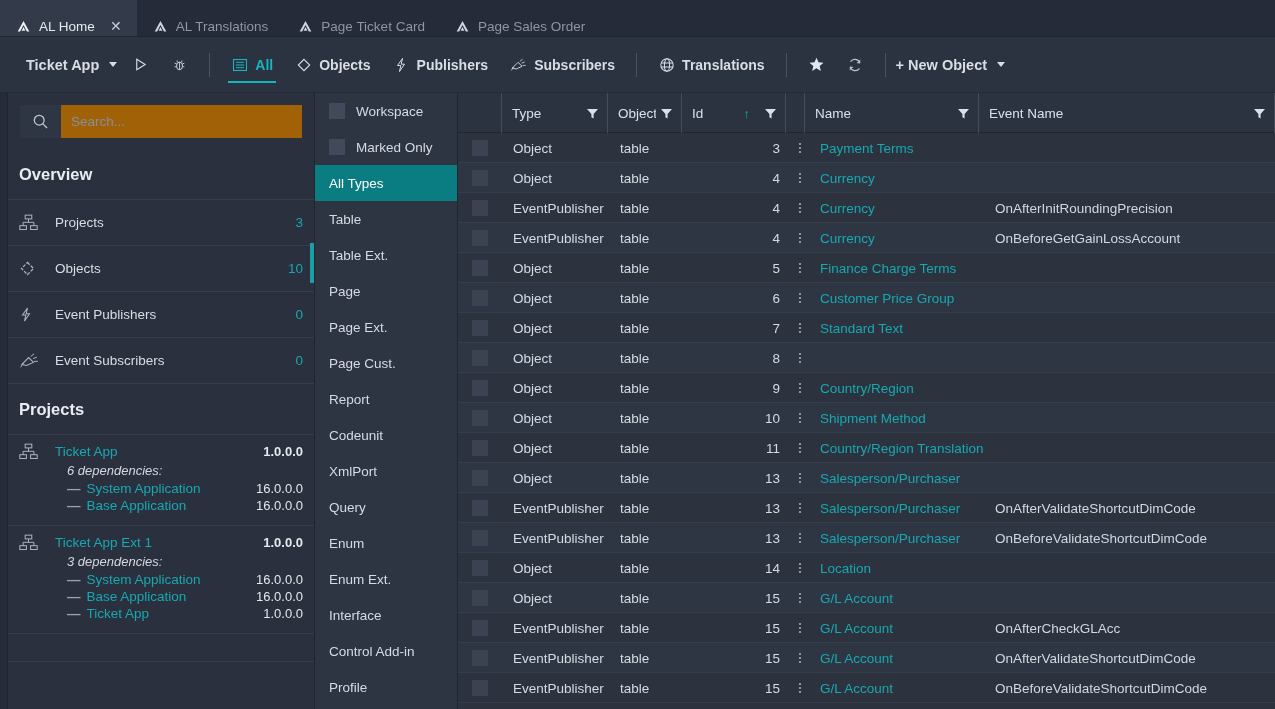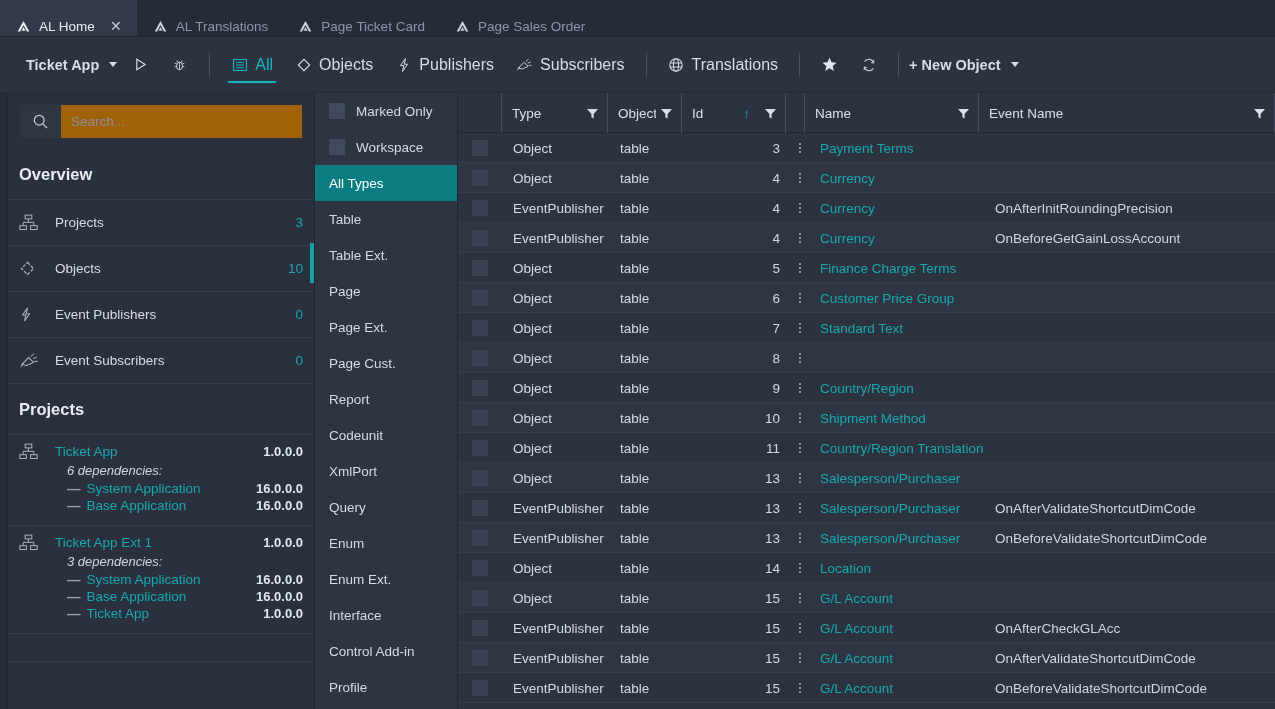--- a/index.html
+++ b/index.html
@@ -64,22 +64,22 @@
     height:56px;min-height:56px;
     background:var(--bg-toolbar);
     display:flex;align-items:center;
     padding-left:26px;
     gap:0;
     border-bottom:1px solid #252b36;
   }
   .tb-item{
     display:flex;align-items:center;gap:7px;
     height:56px;padding:0 11px;
-    color:#d9dde5;cursor:pointer;font-size:16px;
-    position:relative;white-space:nowrap;
+    color:#d9dde5;cursor:pointer;font-size:14px;
+    position:relative;white-space:nowrap;font-weight:bold;
   }
   .tb-item.strong{font-weight:bold;font-size:14.5px;padding-left:0;padding-right:4px;}
   .tb-item.selected{color:var(--teal-bright);}
   .tb-item.selected::after{
     content:"";position:absolute;left:8px;right:8px;bottom:10px;height:2px;
     background:var(--teal-bright);
   }
   .tb-sep{width:1px;height:24px;background:#4b5363;margin:0 10px;}
   .caret{
     width:0;height:0;border-left:4.5px solid transparent;border-right:4.5px solid transparent;
@@ -138,21 +138,21 @@
   .proj-icon{width:36px;flex:0 0 36px;display:flex;align-items:center;color:#aeb5c2;}
   .proj-name{flex:1;color:var(--teal-link);font-size:13.5px;}
   .proj-ver{font-weight:bold;color:#e3e7ee;font-size:13px;}
   .deps-label{
     font-style:italic;color:#d2d7e0;font-size:13px;
     padding:3px 0 2px 48px;
   }
   .dep-row{display:flex;align-items:center;padding:1px 0 1px 48px;}
   .dep-dash{color:#9aa2b2;margin-right:6px;font-weight:bold;}
   .dep-name{flex:1;color:var(--teal-link);font-size:13.5px;}
-  .dep-ver{font-weight:bold;color:#e3e7ee;font-size:13px;}
+  .dep-ver{font-weight:normal;color:#e3e7ee;font-size:13px;}
   .proj-partial{height:28px;border-bottom:1px solid var(--border-soft);}
 
   .sb-scroll{
     position:absolute;right:0;top:150px;width:4px;height:40px;
     background:var(--teal);
   }
 
   
   .typepanel{
     width:143px;flex:0 0 143px;
@@ -482,25 +482,25 @@
         </div>
       <div class="proj-partial"></div>
 
       <div class="sb-scroll"></div>
     </div>
 
     <div class="typepanel">
       <div id="type-checks">
           <div class="chk-row">
             <span class="chk"></span>
-            <span class="chk-label">Marked Only</span>
+            <span class="chk-label">Workspace</span>
           </div>
           <div class="chk-row">
             <span class="chk"></span>
-            <span class="chk-label">Workspace</span>
+            <span class="chk-label">Marked Only</span>
           </div>
         </div>
       <div id="type-list">
           <div class="type-item active">All Types</div>
           <div class="type-item">Table</div>
           <div class="type-item">Table Ext.</div>
           <div class="type-item">Page</div>
           <div class="type-item">Page Ext.</div>
           <div class="type-item">Page Cust.</div>
           <div class="type-item">Report</div>

